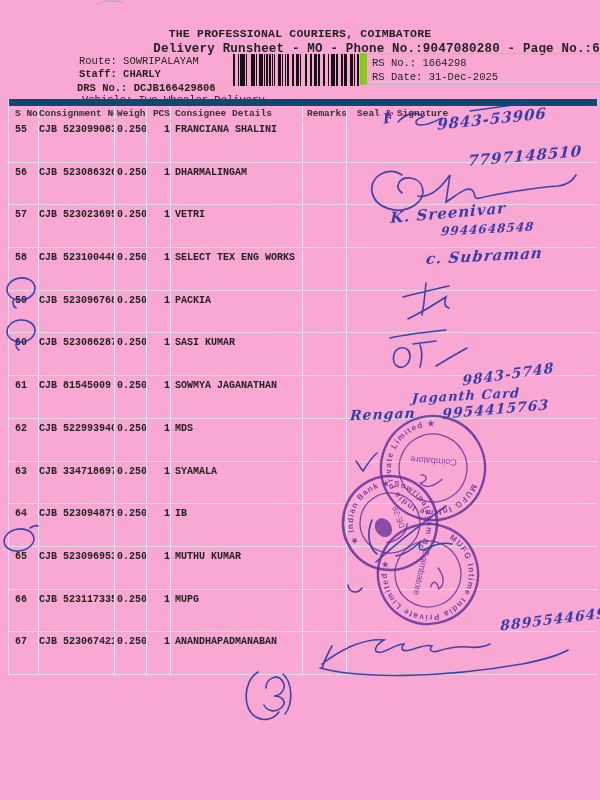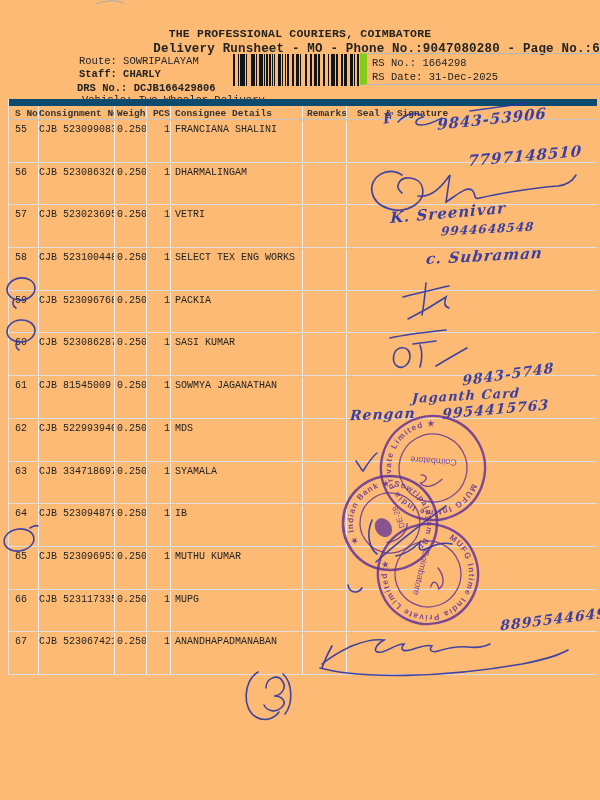--- a/index.html
+++ b/index.html
@@ -1,35 +1,35 @@
 <!DOCTYPE html>
 <html><head>
 <meta charset="utf-8">
 <style>
   html,body{margin:0;padding:0;background:#888;}
-  .page{position:relative;width:600px;height:800px;background:#fdba74;overflow:hidden;
+  .page{position:relative;width:600px;height:800px;background:#f9a8d4;overflow:hidden;
         font-family:"Liberation Mono",monospace;color:#232323;margin:0 auto;}
   .abs{position:absolute;}
   .title{top:27px;left:0;width:600px;text-align:center;font-weight:bold;font-size:11.5px;letter-spacing:.2px;}
   .subtitle{top:42px;left:0;width:600px;text-align:right;font-weight:bold;font-size:12.5px;letter-spacing:.2px;}
   .infoline{font-size:10.5px;white-space:pre;margin-left:24px;}
   .b{font-weight:bold;}
   .barcode{left:233px;top:54px;width:126px;height:32px;
     background:
       repeating-linear-gradient(90deg,#141414 0 2px,rgba(0,0,0,0) 2px 5px,#141414 5px 6px,rgba(0,0,0,0) 6px 9px,#141414 9px 12px,rgba(0,0,0,0) 12px 13px,#141414 13px 14px,rgba(0,0,0,0) 14px 18px),
       repeating-linear-gradient(90deg,#141414 0 1px,rgba(0,0,0,0) 1px 7px,#141414 7px 9px,rgba(0,0,0,0) 9px 13px);}
   .rsbox{left:360px;top:53px;width:236px;height:30px;border-top:1px solid #b9b9b9;
          border-bottom:1px solid #b9b9b9;border-left:7px solid #84cc16;}
   .rsbox div{font-size:10.5px;padding-left:5px;line-height:14px;white-space:pre;}
   .table{left:8px;top:99px;width:588px;border-left:1px solid #e4e4e4;}
   .thead{display:grid;grid-template-columns:30px 76px 32px 24px 132px 44px auto;
          border-top:7px solid #0c4a6e;border-bottom:1px solid #c6c6c6;
          font-size:9.5px;font-weight:bold;color:#333;height:13px;line-height:12px;}
   .trow{display:grid;grid-template-columns:30px 76px 32px 24px 132px 44px auto;
-        height:40.7px;border-bottom:1px solid #dedede;font-size:10px;font-weight:normal;
+        height:40.7px;border-bottom:1px solid #dedede;font-size:10px;font-weight:bold;
         line-height:13px;padding-top:1px;}
   .trow>div,.thead>div{padding-top:2px;border-right:1px solid #efefef;white-space:pre;overflow:hidden;}
   .c-sno{padding-left:6px;}
   .c-wt{padding-left:2px;}
   .c-pcs{text-align:right;}
   .c-cons{padding-left:4px;}
   .c-rem{padding-left:4px;}
   .c-seal{padding-left:10px;border-right:none !important;}
   .hw{position:absolute;color:#2a35a5;font-family:"DejaVu Serif",serif;font-style:italic;
       font-weight:600;letter-spacing:1px;white-space:pre;opacity:.92;}

